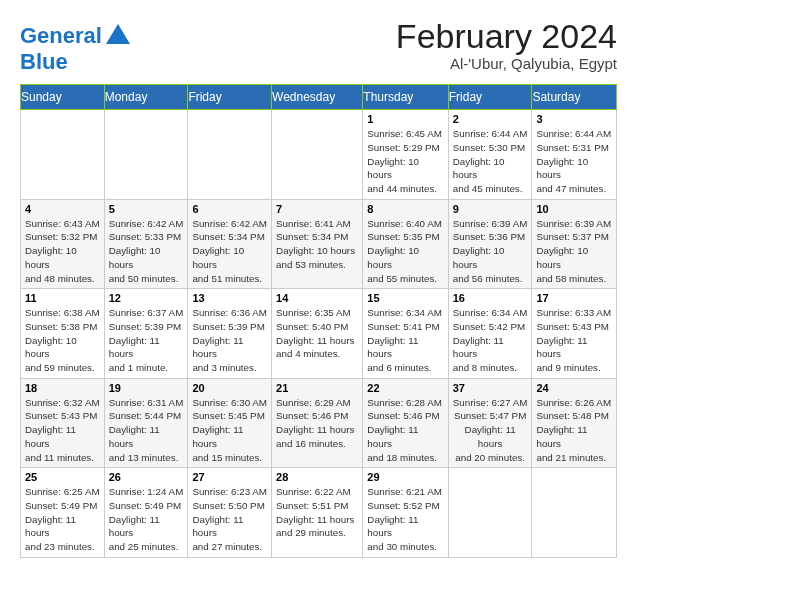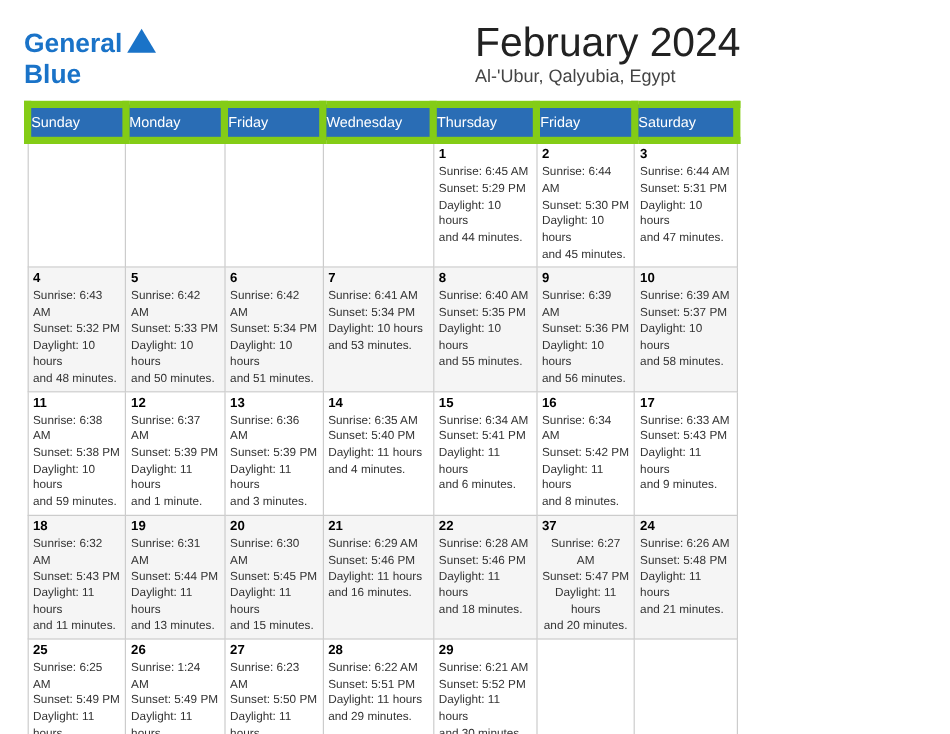--- a/index.html
+++ b/index.html
@@ -33,20 +33,21 @@
     }
     .logo-text span {
       color: #1a73c8;
     }
     .logo-icon {
       width: 28px;
       height: 28px;
       margin-left: 2px;
     }
     .title-area {
+      text-align: right;
     }
     .month-title {
       font-size: 34px;
       font-weight: normal;
       color: #222;
       line-height: 1.1;
     }
     .location {
       font-size: 15px;
       color: #444;
@@ -56,21 +57,21 @@
       border-collapse: collapse;
       font-size: 10.5px;
     }
     .calendar th {
       background: #2a6db5;
       color: #fff;
       padding: 5px 0;
       text-align: left;
       font-weight: normal;
       font-size: 12px;
-      border: 6px solid #84cc16;
+      border: 1px solid #84cc16;
     }
     .calendar td {
       vertical-align: top;
       border: 1px solid #ccc;
       padding: 3px 4px;
       width: 113px;
       min-height: 80px;
       height: 80px;
       background: #fff;
     }

